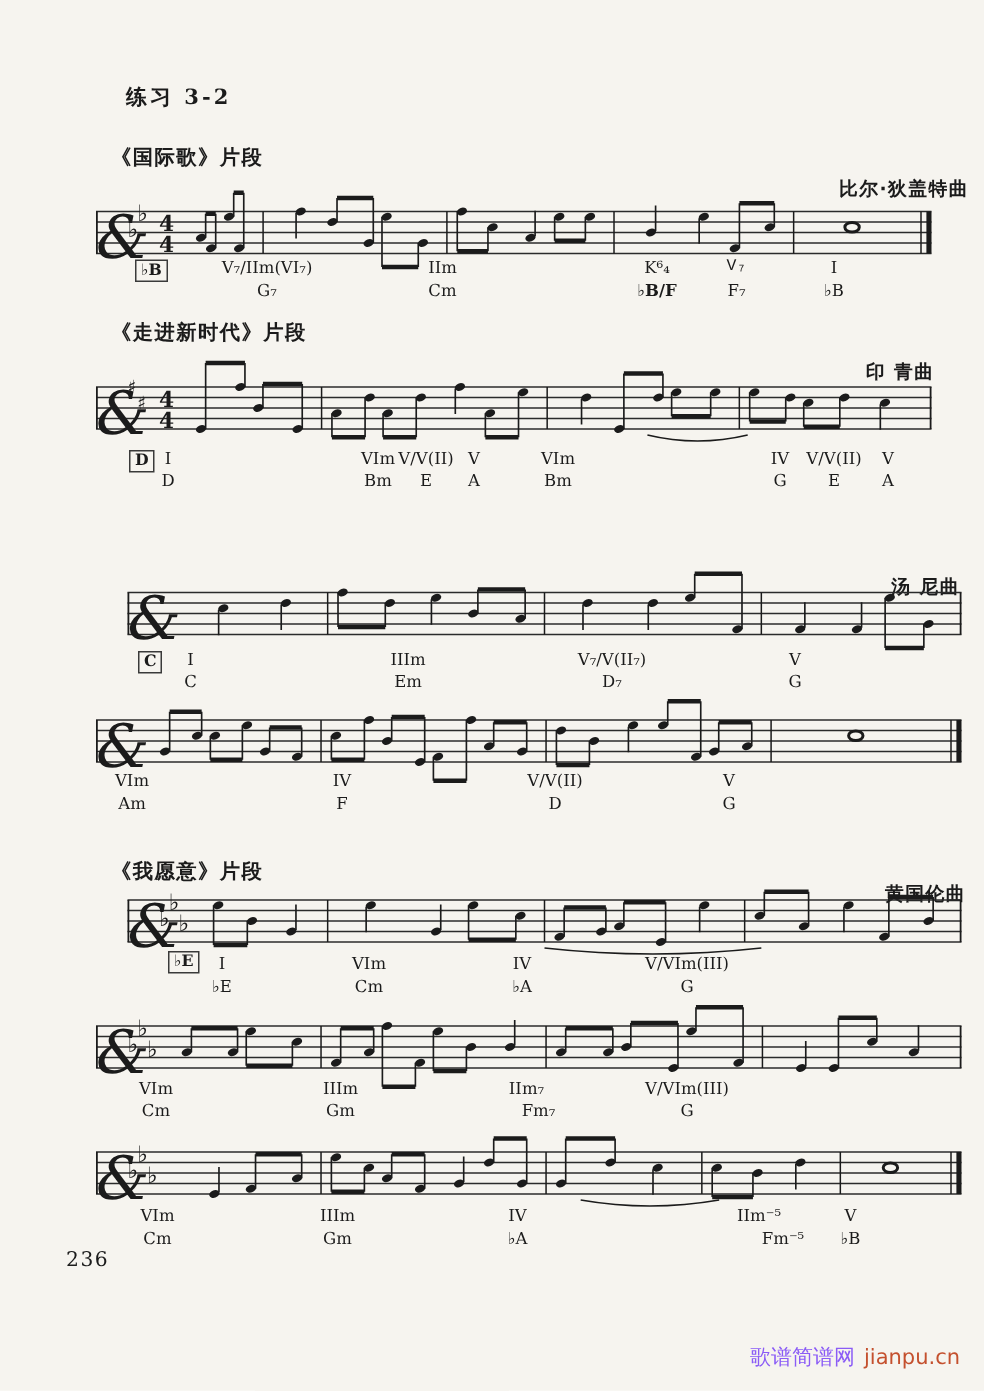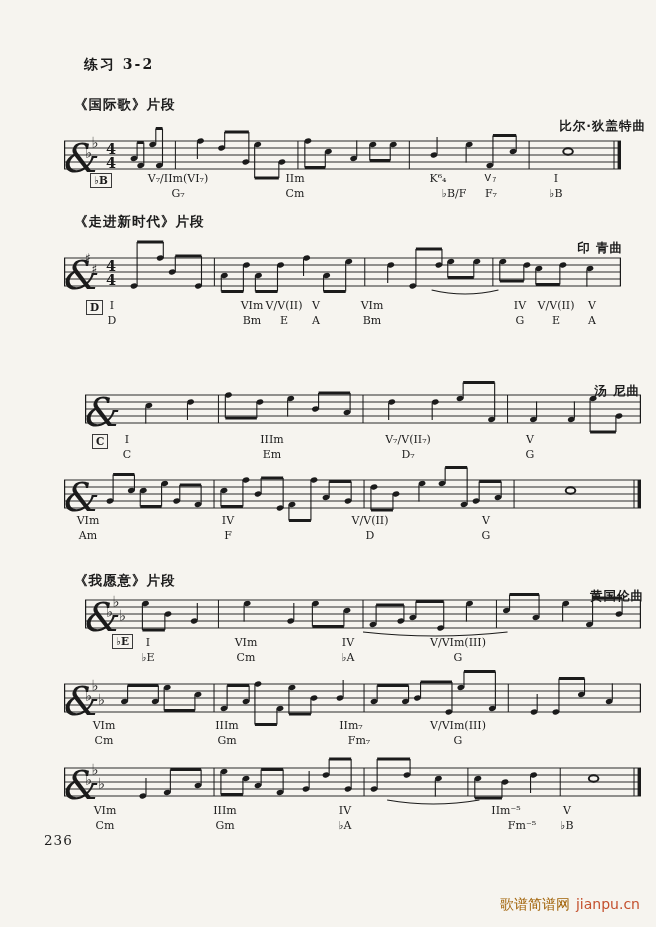--- a/index.html
+++ b/index.html
@@ -43,21 +43,21 @@
   .chordrow .letter{top:15px;}
   .pagenum{
     position:absolute;left:44px;top:832px;
     font-size:13.5px;letter-spacing:1px;
   }
   .watermark{
     position:absolute;right:16px;top:896px;
     font-size:14px;
     font-family:"DejaVu Sans",sans-serif;
   }
-  .wm-site{color:#a16207;}
+  .wm-site{color:#8b5cf6;}
   .wm-url{color:#c4502e;margin-left:6px;}
 </style>
 </head>
 <body>
 
 <div class="page">
 
   <div class="exercise">练习 3-2</div>
 
   <div class="sec-title" style="top:96px">《国际歌》片段</div>
@@ -125,21 +125,21 @@
       <line x1="428.9433333333333" y1="8.5" x2="452.195" y2="8.5" stroke="#1b1b1b" stroke-width="3"></line>
       <ellipse cx="504.0475" cy="24.5" rx="4.8" ry="3.2" fill="none" stroke="#1b1b1b" stroke-width="2"></ellipse>
     </svg>
   <div class="keybox" style="left:90px;top:173px">♭B</div>
   <div class="chordrow" style="top:172px">
       <span class="roman" style="left: 178px;">V₇/IIm(VI₇)</span>
       <span class="letter" style="left: 178px;">G₇</span>
       <span class="roman" style="left: 295px;">IIm</span>
       <span class="letter" style="left: 295px;">Cm</span>
       <span class="roman" style="left: 438px;">K⁶₄</span>
-      <span class="letter" style="left: 454px;">♭B/F</span>
+      <span class="letter" style="left: 438px; font-weight: bold;">♭B/F</span>
       <span class="roman" style="left: 491px; font-family: Liberation Mono, monospace;">V₇</span>
       <span class="letter" style="left: 491px;">F₇</span>
       <span class="roman" style="left: 556px;">I</span>
       <span class="letter" style="left: 556px;">♭B</span>
     </div>
 
   <div class="sec-title" style="top:213px">《走进新时代》片段</div>
   <div class="composer" style="top:240px;right:33px">印 青曲</div>
   <svg class="staff" style="left:64px;top:244px;width:557px" viewBox="0 0 557 58" width="557" height="58">
       <line x1="0" y1="14" x2="557" y2="14" stroke="#2b2b2b" stroke-width="1"></line>

